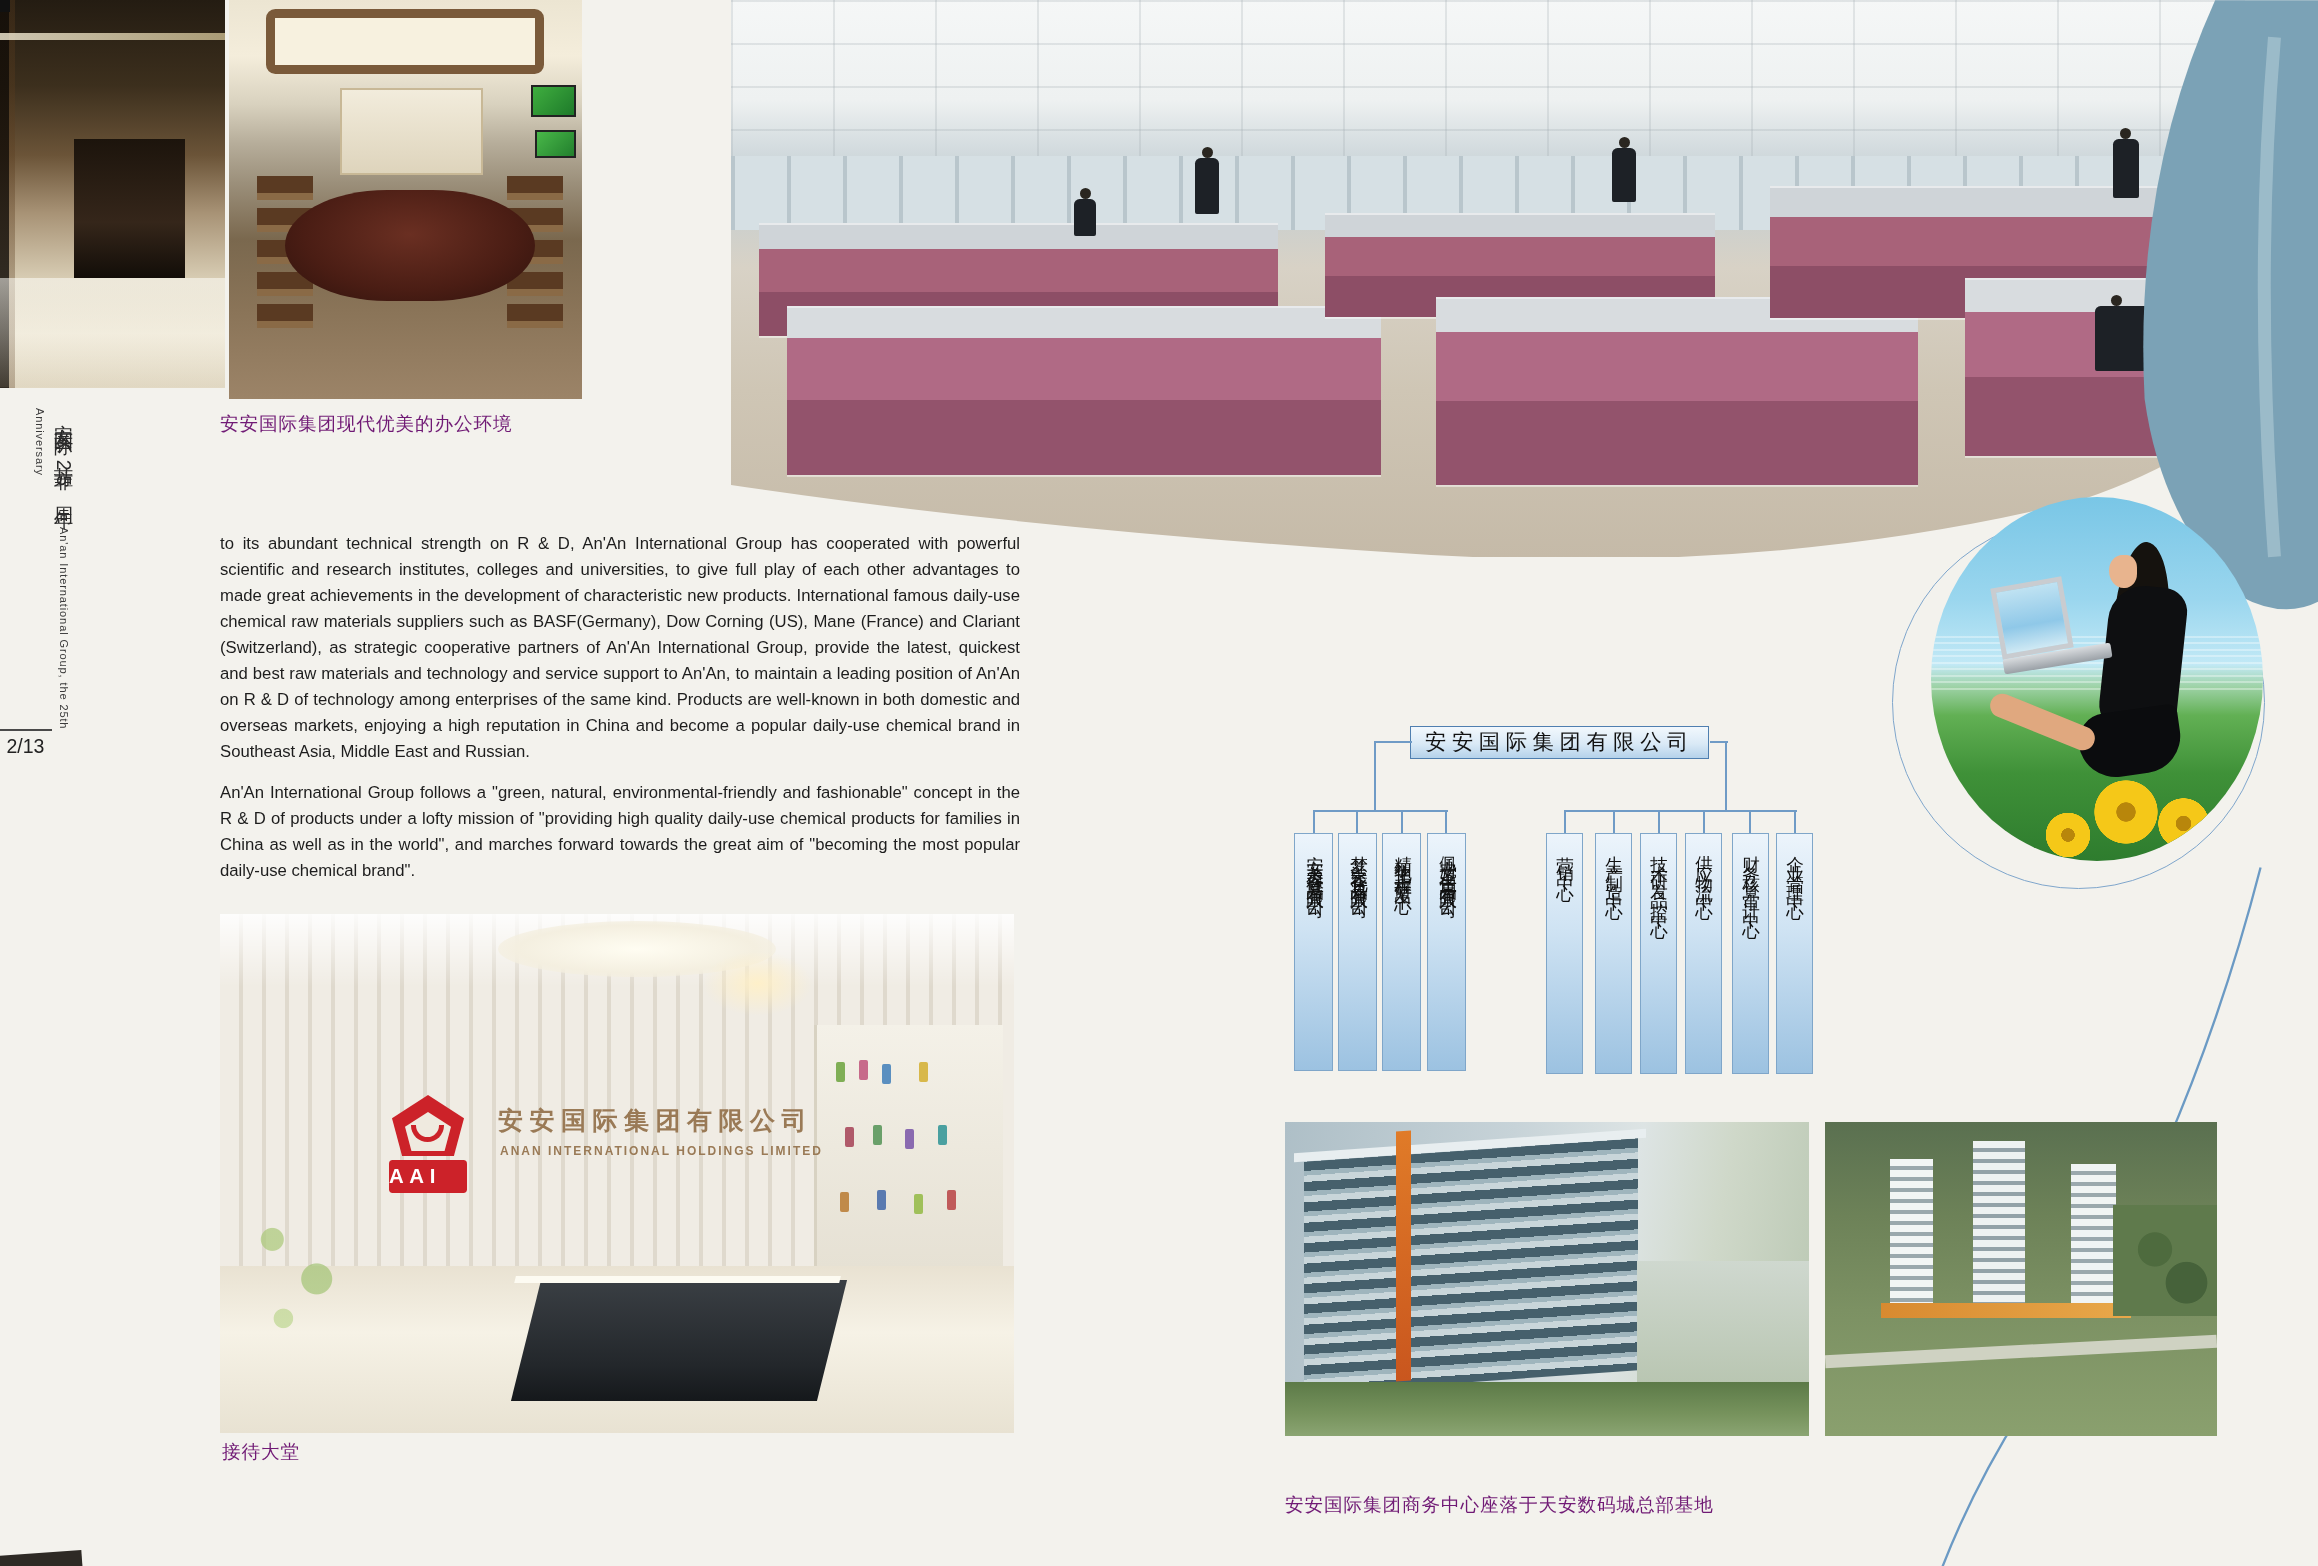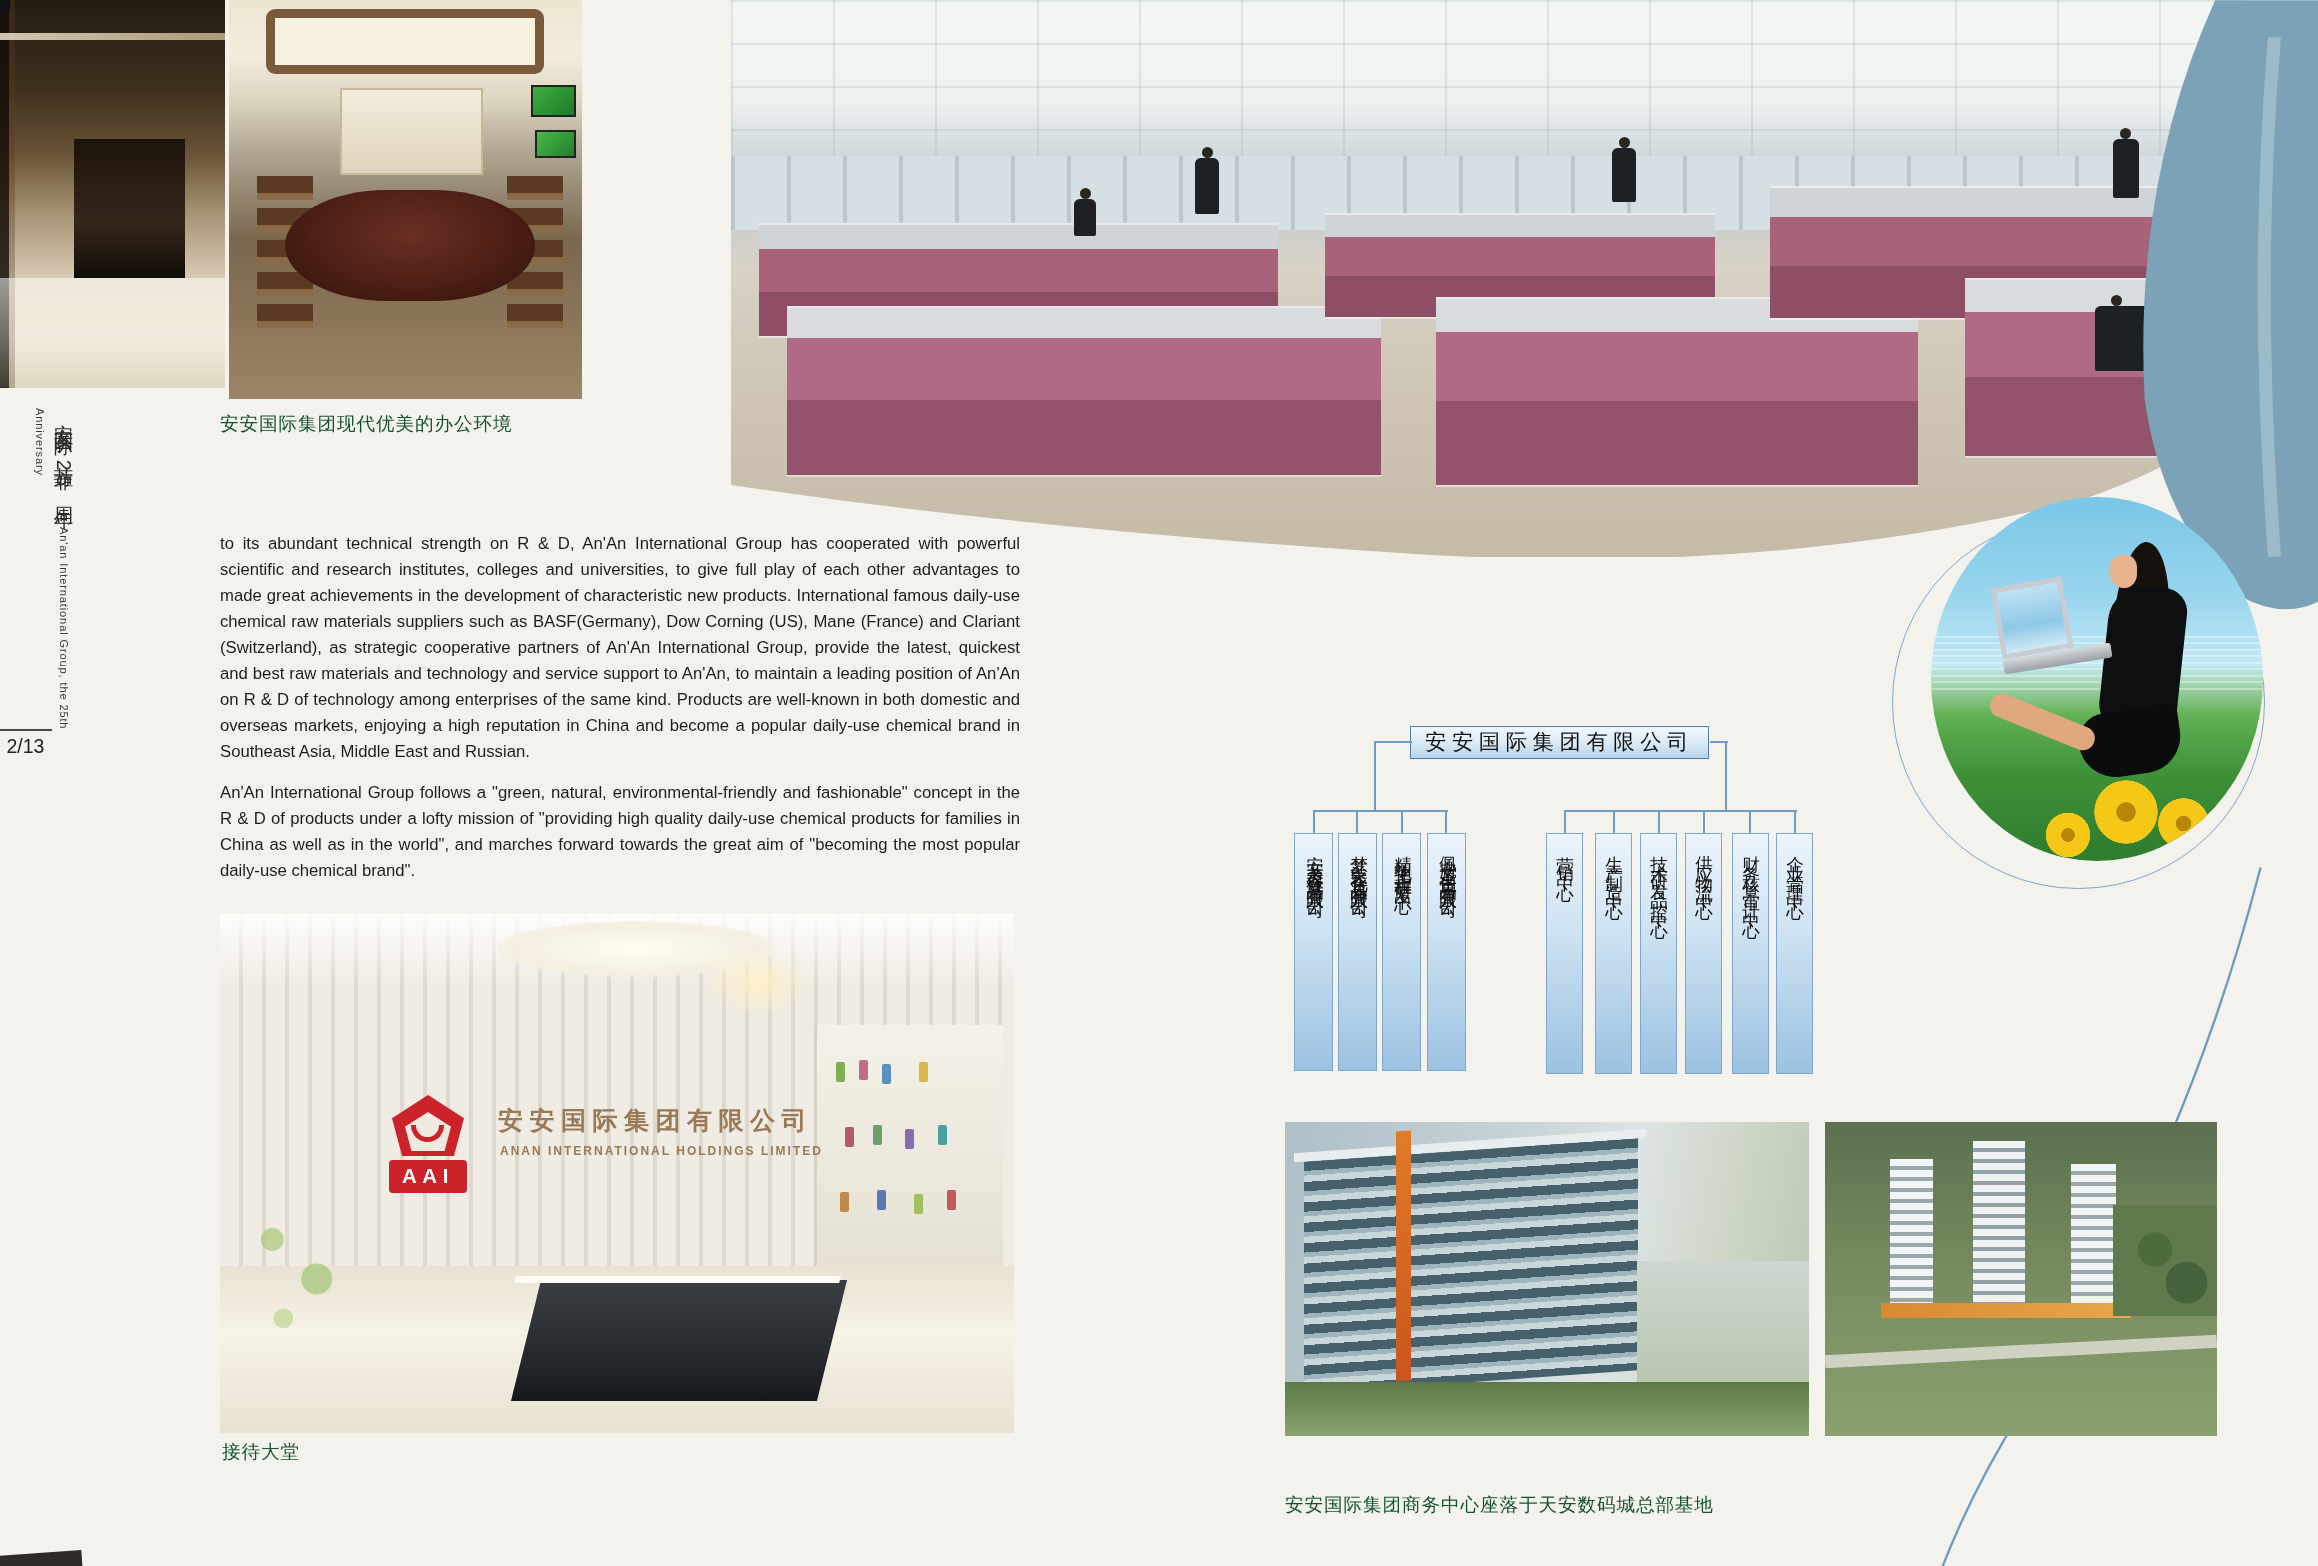--- a/index.html
+++ b/index.html
@@ -44,21 +44,21 @@
       linear-gradient(180deg,#f5f7f7 0%,#eef1f1 18%,#d5dde0 26%,#c3ced3 33%,#d8d2c6 48%,#cfc6b5 70%,#c5baa8 100%);}
   .photo3 .ceilgrid{left:0;top:0;width:1514px;height:158px;
       background:repeating-linear-gradient(90deg,rgba(160,170,175,.25) 0 1.9px,transparent 1.9px 102px),
                  repeating-linear-gradient(180deg,rgba(160,170,175,.25) 0 1.9px,transparent 1.9px 43px);}
   .photo3 .backwall{left:0;top:156px;width:1514px;height:74px;background:repeating-linear-gradient(90deg,#b9c6cc 0 3.7px,#d6e0e4 3.7px 56px);}
   .cube{background:linear-gradient(180deg,#cfd4d8 0 22%, #a86279 22% 60%, #8d4e66 60% 100%);border-top:2.8px solid #e8eaec;box-shadow:0 1.9px 0 rgba(255,255,255,.5);}
   .cube.b{background:linear-gradient(180deg,#d8dcdf 0 18%, #b06a85 18% 55%, #93536c 55% 100%);}
   .person{background:#1d2126;border-radius:5.6px 5.6px 1.9px 1.9px;}
   .person:before{content:"";position:absolute;left:28%;top:-11px;width:11px;height:11px;border-radius:50%;background:#2a2620;}
 
-  .caption{font-size:18.6px;color:#14532d;letter-spacing:0.9px;}
+  .caption{font-size:18.6px;color:#701a75;letter-spacing:0.9px;}
   .cap-top{left:220px;top:411px;}
   .cap-reception{left:222px;top:1439px;}
   .cap-business{left:1285px;top:1444px;margin-top:48px;}
 
   
   .bodytext{left:220px;top:531px;width:800px;font-size:16.7px;line-height:26px;text-align:justify;color:#1d1d1d;}
   .bodytext p{margin:0 0 15px 0;}
 
   
   .photo-reception{left:220px;top:914px;width:794px;height:519px;
@@ -76,21 +76,21 @@
   .photo-reception .decal{left:18.6px;top:278px;width:111px;height:158px;
       background:radial-gradient(circle at 30% 30%,rgba(170,200,120,.7) 0 11px,transparent 12px),
                  radial-gradient(circle at 70% 55%,rgba(150,190,100,.6) 0 15px,transparent 16px),
                  radial-gradient(circle at 40% 80%,rgba(180,210,130,.6) 0 9.3px,transparent 10.2px);}
   .aai-roof{left:172px;top:181px;width:72px;height:61px;background:#cc2229;
       clip-path:polygon(50% 0,100% 38%,86% 100%,14% 100%,0 38%);}
   .aai-roof-in{left:185px;top:198px;width:46px;height:39px;background:#efeadf;
       clip-path:polygon(50% 0,100% 38%,86% 100%,14% 100%,0 38%);}
   .aai-smile{left:191px;top:211px;width:33px;height:16.7px;border:5.6px solid #cc2229;border-top:none;border-radius:0 0 33px 33px;box-sizing:border-box;}
   .aai-badge{left:169px;top:246px;width:78px;height:33px;background:#cc2229;border-radius:3.7px;
-      color:#fff;font-weight:bold;font-size:20.4px;letter-spacing:5.6px;text-align:center;line-height:33px;}
+      color:#fff;font-weight:bold;font-size:20.4px;letter-spacing:5.6px;text-align:left;line-height:33px;}
   .sign-zh{left:278px;top:190px;font-size:25px;letter-spacing:6.5px;color:#9a7a56;font-weight:bold;}
   .sign-en{left:280px;top:230px;font-size:12px;letter-spacing:2px;color:#9a7a56;font-weight:bold;}
 
   
   .org-title{left:1410px;top:726px;width:299px;height:33px;border:1.9px solid #4f7fb0;box-sizing:border-box;
      background:linear-gradient(180deg,#f2f8fd 0%,#d9e9f6 55%,#b5d2ea 100%);
      font-size:21.3px;letter-spacing:5.6px;text-align:center;line-height:31px;color:#111;}
   .oline{background:#6f9bc6;}
   .orgbox{top:833px;width:39px;height:238px;border:0.9px solid #7fa6c9;box-sizing:border-box;
      background:linear-gradient(180deg,#ecf4fb 0%,#cfe3f3 40%,#9cc2e1 100%);

